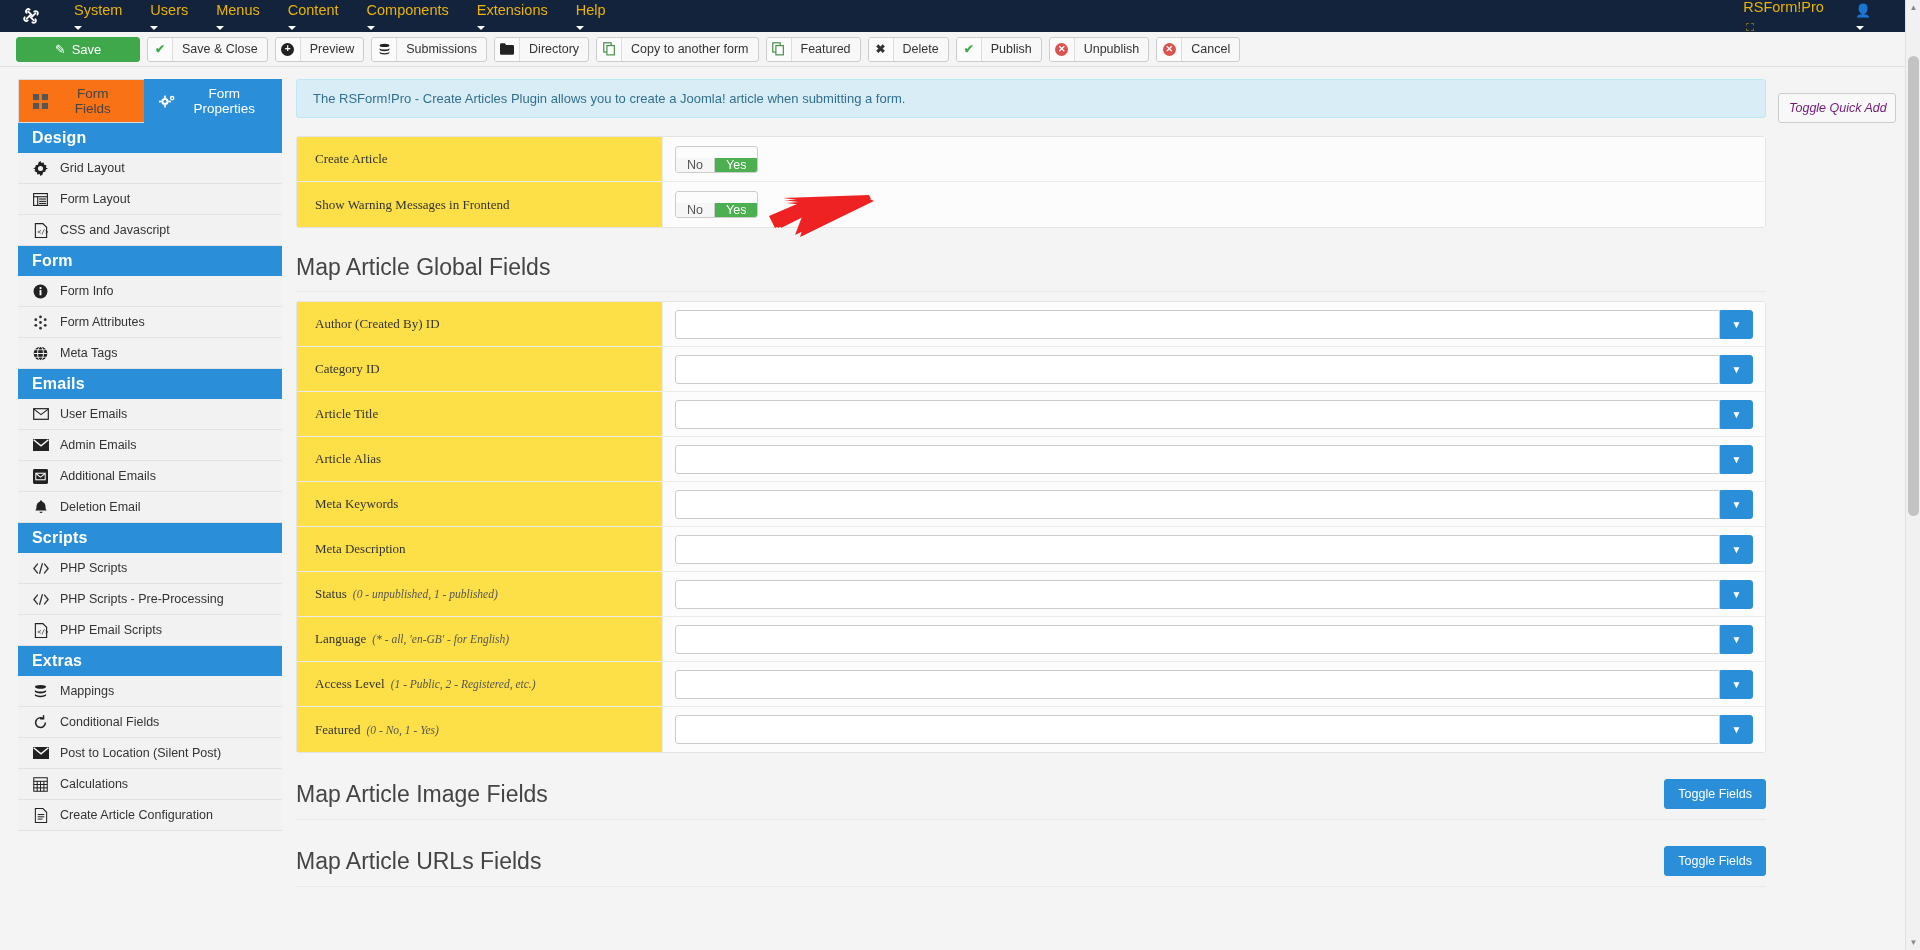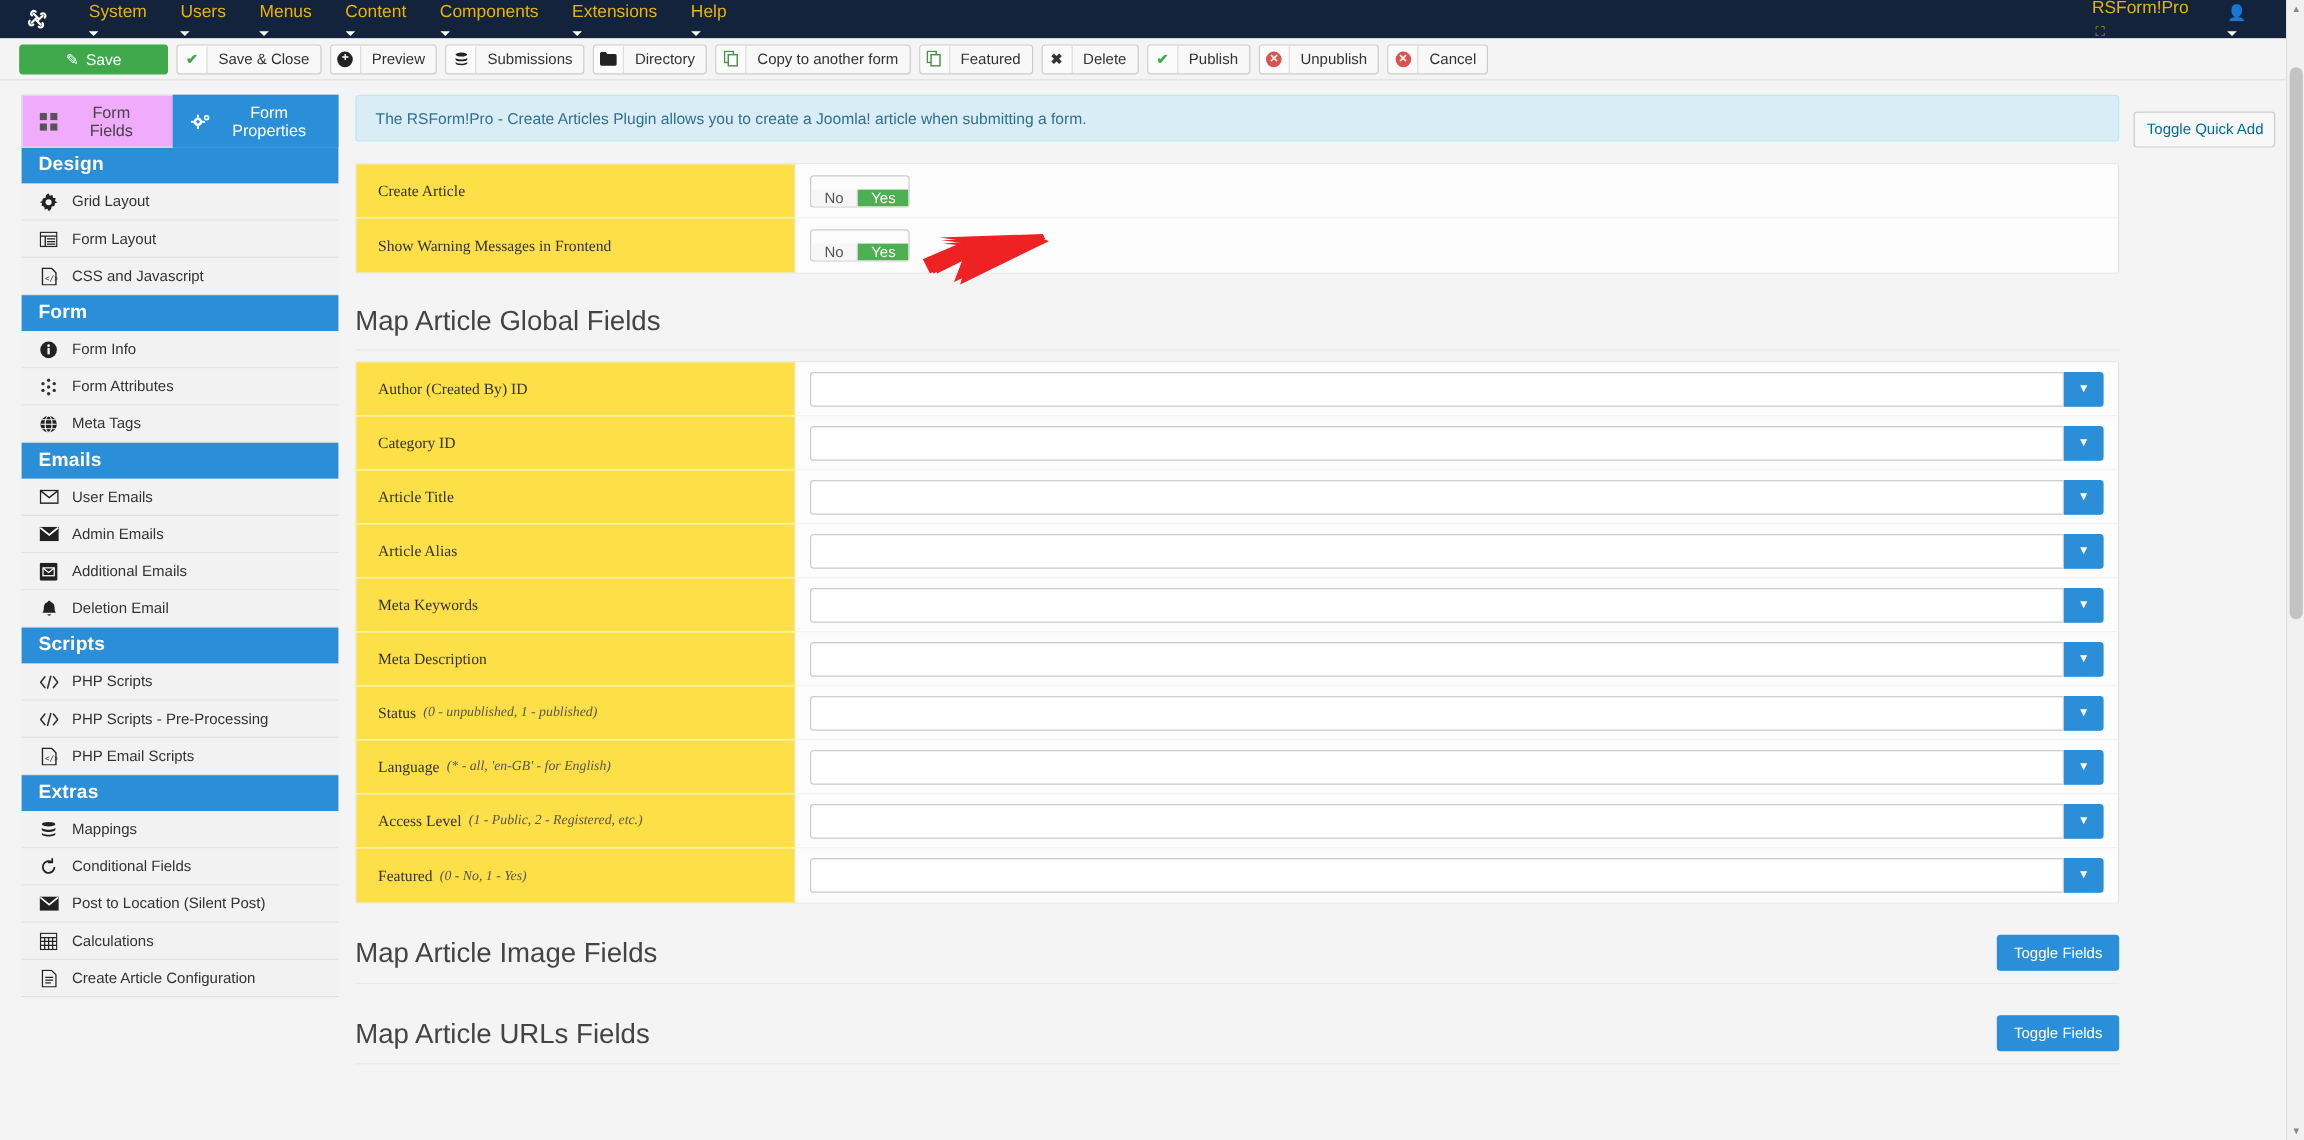--- a/index.html
+++ b/index.html
@@ -128,21 +128,21 @@
     display: flex;
     height: 44px;
     margin-bottom: 0;
   }
   .tab {
     flex: 1;
     display: flex;
     align-items: center;
     gap: 0;
     border: 1px solid #dcdcdc;
-    background: #f0abfc;
+    background: #f97316;
     cursor: pointer;
     font-size: 13.5px;
     color: #444;
     position: relative;
     padding-left: 14px;
   }
   .tab .tabicon { width: 34px; display:flex; align-items:center; font-size: 14px; color:#555; }
   .tab .tablabel { flex: 1; text-align: center; padding-right: 26px; }
   .tab.active {
     background: #2a8fd8;
@@ -306,28 +306,29 @@
     border-radius: 3px;
     font-size: 12.5px;
     padding: 7px 13px;
     cursor: pointer;
     font-family: "Liberation Sans", sans-serif;
     white-space: nowrap;
   }
   .btn-quick-add {
     background: #f8f8f8;
     border: 1px solid #cccccc;
-    color: #0369a1;
+    color: #701a75;
     border-radius: 3px;
     font-size: 12.5px;
     padding: 7px 10px;
     cursor: pointer;
     font-family: "Liberation Sans", sans-serif;
     white-space: nowrap;
     width: 100%;
+    font-style: italic;
   }
 
   
   .annotation-arrow {
     position: absolute;
     left: 745px;
     top: 195px;
     pointer-events: none;
     z-index: 40;
   }

